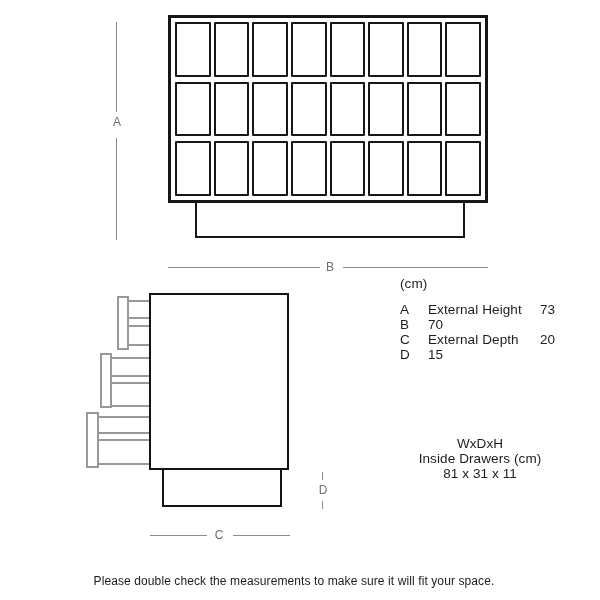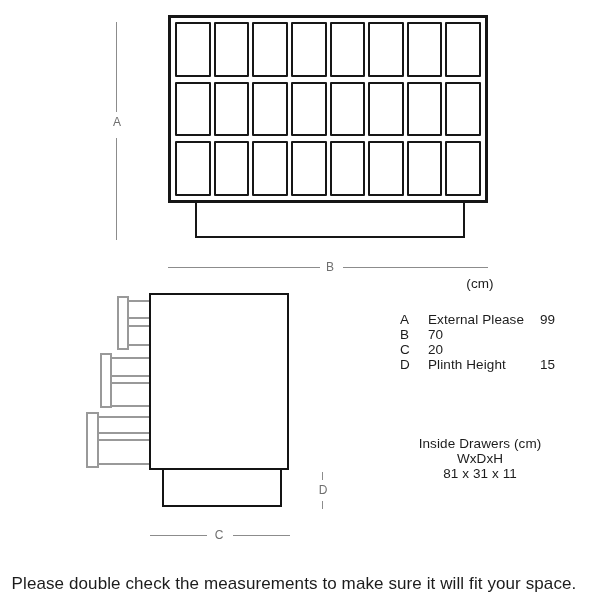--- a/index.html
+++ b/index.html
@@ -86,35 +86,35 @@
   .sd3 { left: 86px; top: 412px; width: 67px; height: 56px; }
   .sd3 .panel { width: 13px; height: 56px; }
   .sd3 .rail { left: 12px; width: 55px; }
   .sd3 .r1 { top: 4px; } .sd3 .r2 { top: 20px; } .sd3 .r3 { top: 27px; } .sd3 .r4 { top: 51px; }
 
   
   .measure-table {
     position: absolute; left: 400px; top: 276px; width: 160px;
     font-size: 13.5px; line-height: 15px; letter-spacing: 0.1px;
   }
-  .measure-table .unit-header { text-align: center; margin-bottom: 21px; }
+  .measure-table .unit-header { text-align: left; margin-bottom: 11px; }
   .measure-row { display: flex; }
   .measure-row .key { width: 28px; flex: none; }
   .measure-row .label { flex: 1; }
   .measure-row .value { width: 20px; flex: none; text-align: left; }
 
   .inside-drawers {
     position: absolute; left: 400px; top: 436px; width: 160px;
     font-size: 13.5px; line-height: 15px; text-align: center;
     letter-spacing: 0.1px;
   }
 
   .footer-note {
     position: absolute; left: 0; top: 574px; width: 588px;
-    text-align: center; font-size: 17px; letter-spacing: 0.1px;
+    text-align: center; font-size: 12px; letter-spacing: 0.1px;
     color: #1c1c1c;
   }
 </style>
 </head>
 <body>
 
 <div class="canvas">
 
   <div class="front-frame">
     <div class="front-grid" id="front-grid">
@@ -184,39 +184,39 @@
   <div class="dim-line c-seg2"></div>
 
   <div class="dim-line d-tick1"></div>
   <div class="dim-label d-label">D</div>
   <div class="dim-line d-tick2"></div>
 
   <div class="measure-table">
     <div class="unit-header">(cm)</div>
     <div class="measure-row">
       <span class="key">A</span>
-      <span class="label">External Please</span>
-      <span class="value">99</span>
+      <span class="label">External Height</span>
+      <span class="value">73</span>
     </div>
     <div class="measure-row">
       <span class="key">B</span>
       <span class="value">70</span>
     </div>
     <div class="measure-row">
       <span class="key">C</span>
+      <span class="label">External Depth</span>
       <span class="value">20</span>
     </div>
     <div class="measure-row">
       <span class="key">D</span>
-      <span class="label">Plinth Height</span>
       <span class="value">15</span>
     </div>
   </div>
 
   <div class="inside-drawers">
+    <div>WxDxH</div>
     <div>Inside Drawers (cm)</div>
-    <div>WxDxH</div>
     <div>81 x 31 x 11</div>
   </div>
 
   <div class="footer-note">Please double check the measurements to make sure it will fit your space.</div>
 
 </div>
 
 </body></html>

